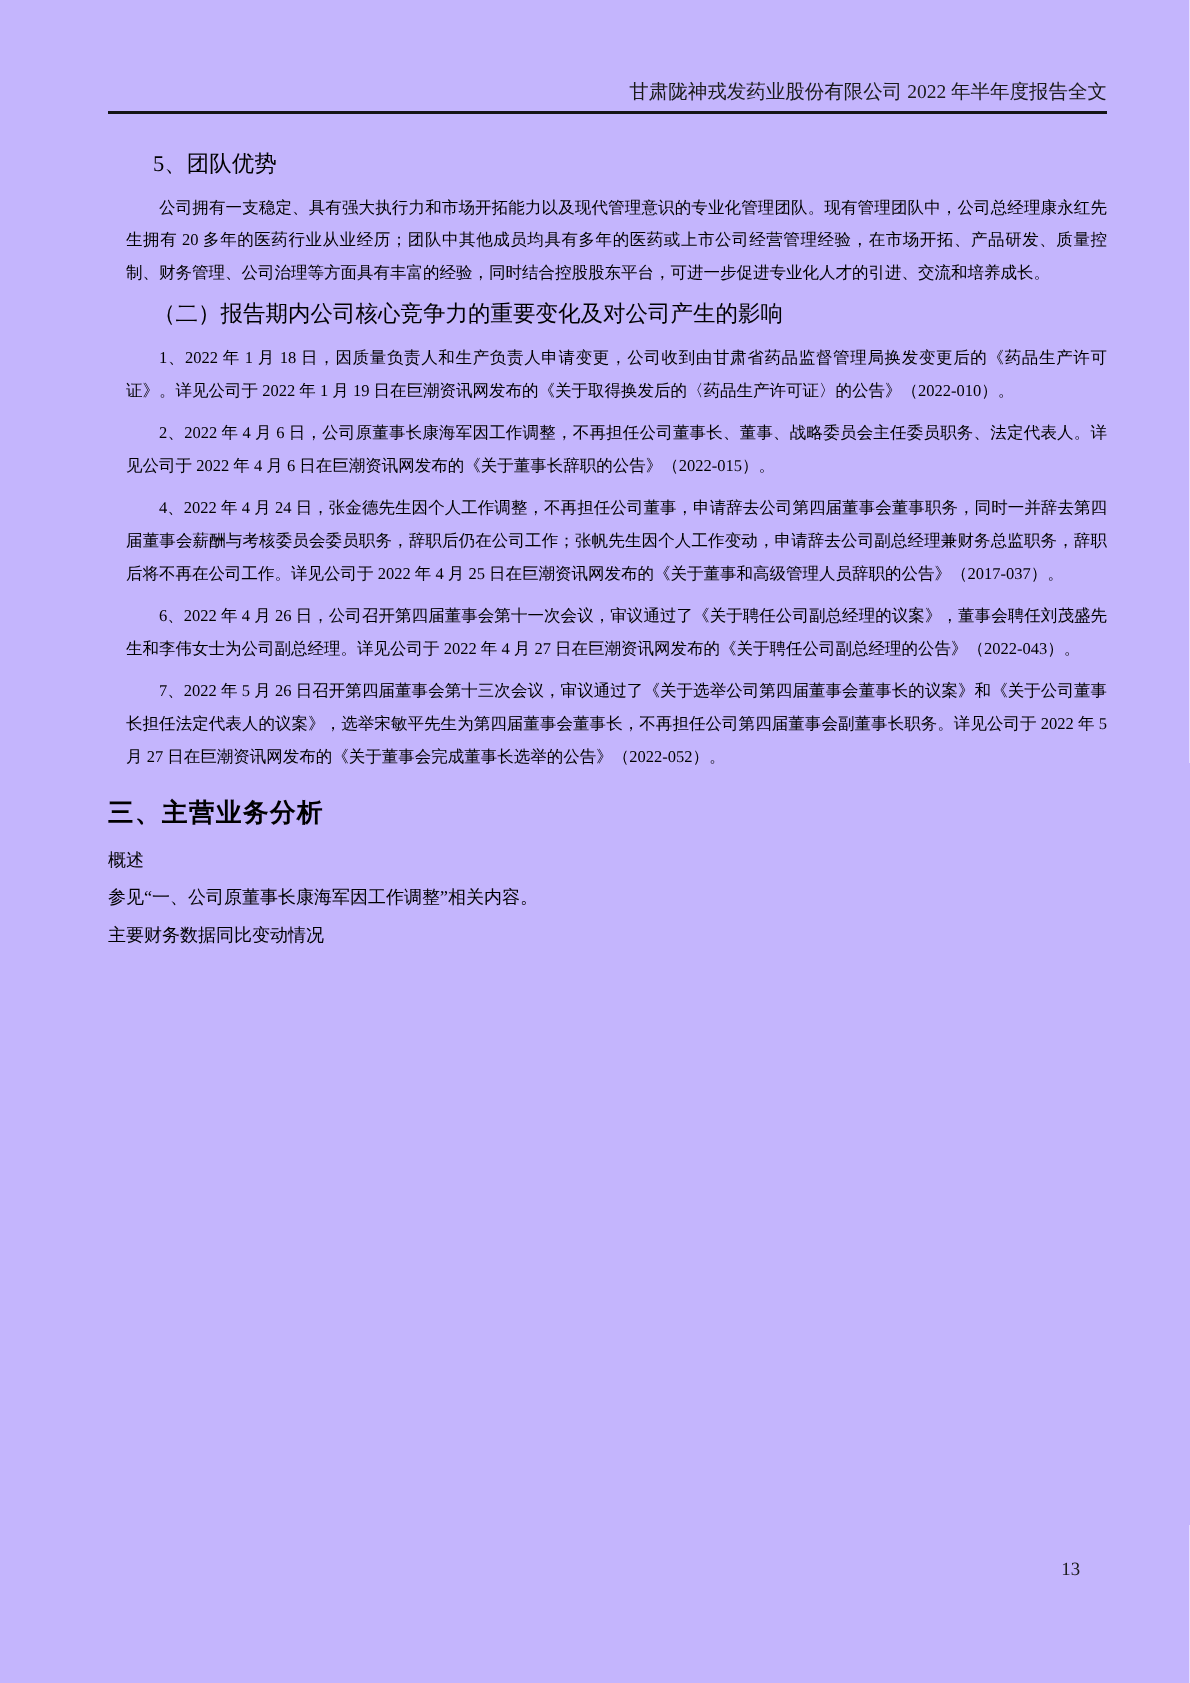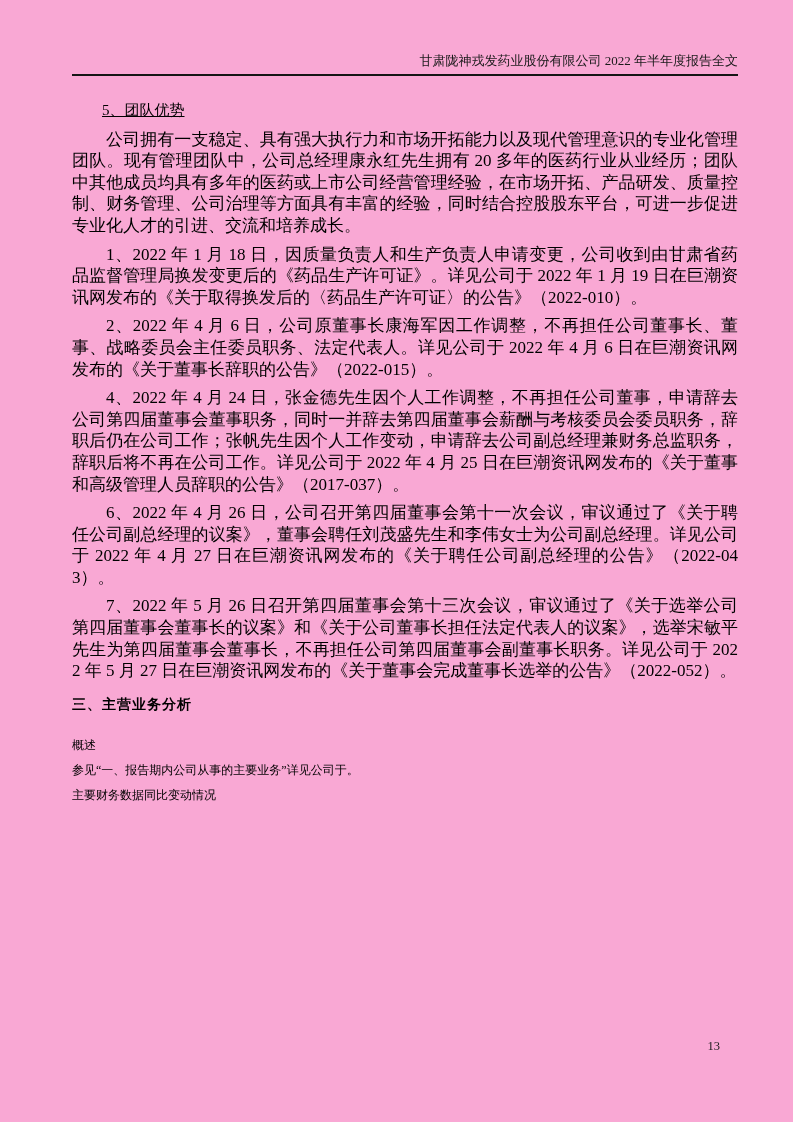--- a/index.html
+++ b/index.html
@@ -4,21 +4,21 @@
 <style>
   html, body {
     margin: 0;
     padding: 0;
     background: #ffffff;
   }
   .page {
     position: relative;
     width: 793px;
     height: 1122px;
-    background: #f9a8d4;
+    background: #c4b5fd;
     color: #000000;
     font-family: "Liberation Serif", "DejaVu Serif", serif;
     overflow: hidden;
   }
   .page-header {
     position: absolute;
     top: 52px;
     left: 72px;
     right: 55px;
     text-align: right;
@@ -35,39 +35,38 @@
     border-top: 2px solid #151515;
     height: 0;
   }
   .content {
     position: absolute;
     top: 100px;
     left: 72px;
     width: 666px;
   }
   p.body {
-    font-size: 17px;
+    font-size: 11px;
     line-height: 21.6px;
-    margin: 0 0 7px 0;
+    margin: 0 0 7px 12px;
     text-align: justify;
     text-indent: 2em;
     word-break: break-all;
   }
   p.heading-line {
     font-size: 15px;
     line-height: 21.6px;
     margin: 0 0 7px 0;
     text-indent: 2em;
-    text-decoration: underline;
   }
   h2.main-heading {
     font-family: "Liberation Sans", "DejaVu Sans", sans-serif;
-    font-size: 14px;
+    font-size: 17px;
     font-weight: bold;
-    margin: 14px 0 23px 0;
+    margin: 14px 0 12px 0;
     letter-spacing: 1px;
   }
   p.small {
     font-size: 12px;
     line-height: 16px;
     margin: 0 0 9px 0;
   }
   .page-number {
     position: absolute;
     top: 1039px;
@@ -85,39 +84,40 @@
   <div class="page-header">甘肃陇神戎发药业股份有限公司 2022 年半年度报告全文</div>
 
   <div class="header-rule"></div>
 
   <div class="content">
 
     <p class="heading-line">5、团队优势</p>
 
     <p class="body">公司拥有一支稳定、具有强大执行力和市场开拓能力以及现代管理意识的专业化管理团队。现有管理团队中，公司总经理康永红先生拥有 20 多年的医药行业从业经历；团队中其他成员均具有多年的医药或上市公司经营管理经验，在市场开拓、产品研发、质量控制、财务管理、公司治理等方面具有丰富的经验，同时结合控股股东平台，可进一步促进专业化人才的引进、交流和培养成长。</p>
 
+    <p class="heading-line">（二）报告期内公司核心竞争力的重要变化及对公司产生的影响</p>
 
     <p class="body">1、2022 年 1 月 18 日，因质量负责人和生产负责人申请变更，公司收到由甘肃省药品监督管理局换发变更后的《药品生产许可证》。详见公司于 2022 年 1 月 19 日在巨潮资讯网发布的《关于取得换发后的〈药品生产许可证〉的公告》（2022-010）。</p>
 
     <p class="body">2、2022 年 4 月 6 日，公司原董事长康海军因工作调整，不再担任公司董事长、董事、战略委员会主任委员职务、法定代表人。详见公司于 2022 年 4 月 6 日在巨潮资讯网发布的《关于董事长辞职的公告》（2022-015）。</p>
 
 
     <p class="body">4、2022 年 4 月 24 日，张金德先生因个人工作调整，不再担任公司董事，申请辞去公司第四届董事会董事职务，同时一并辞去第四届董事会薪酬与考核委员会委员职务，辞职后仍在公司工作；张帆先生因个人工作变动，申请辞去公司副总经理兼财务总监职务，辞职后将不再在公司工作。详见公司于 2022 年 4 月 25 日在巨潮资讯网发布的《关于董事和高级管理人员辞职的公告》（2017-037）。</p>
 
 
     <p class="body">6、2022 年 4 月 26 日，公司召开第四届董事会第十一次会议，审议通过了《关于聘任公司副总经理的议案》，董事会聘任刘茂盛先生和李伟女士为公司副总经理。详见公司于 2022 年 4 月 27 日在巨潮资讯网发布的《关于聘任公司副总经理的公告》（2022-043）。</p>
 
     <p class="body">7、2022 年 5 月 26 日召开第四届董事会第十三次会议，审议通过了《关于选举公司第四届董事会董事长的议案》和《关于公司董事长担任法定代表人的议案》，选举宋敏平先生为第四届董事会董事长，不再担任公司第四届董事会副董事长职务。详见公司于 2022 年 5 月 27 日在巨潮资讯网发布的《关于董事会完成董事长选举的公告》（2022-052）。</p>
 
 
     <h2 class="main-heading">三、主营业务分析</h2>
 
     <p class="small">概述</p>
 
-    <p class="small">参见“一、报告期内公司从事的主要业务”详见公司于。</p>
+    <p class="small">参见“一、公司原董事长康海军因工作调整”相关内容。</p>
 
     <p class="small">主要财务数据同比变动情况</p>
 
   </div>
 
   <div class="page-number">13</div>
 
 </div>
 
 </body></html>

